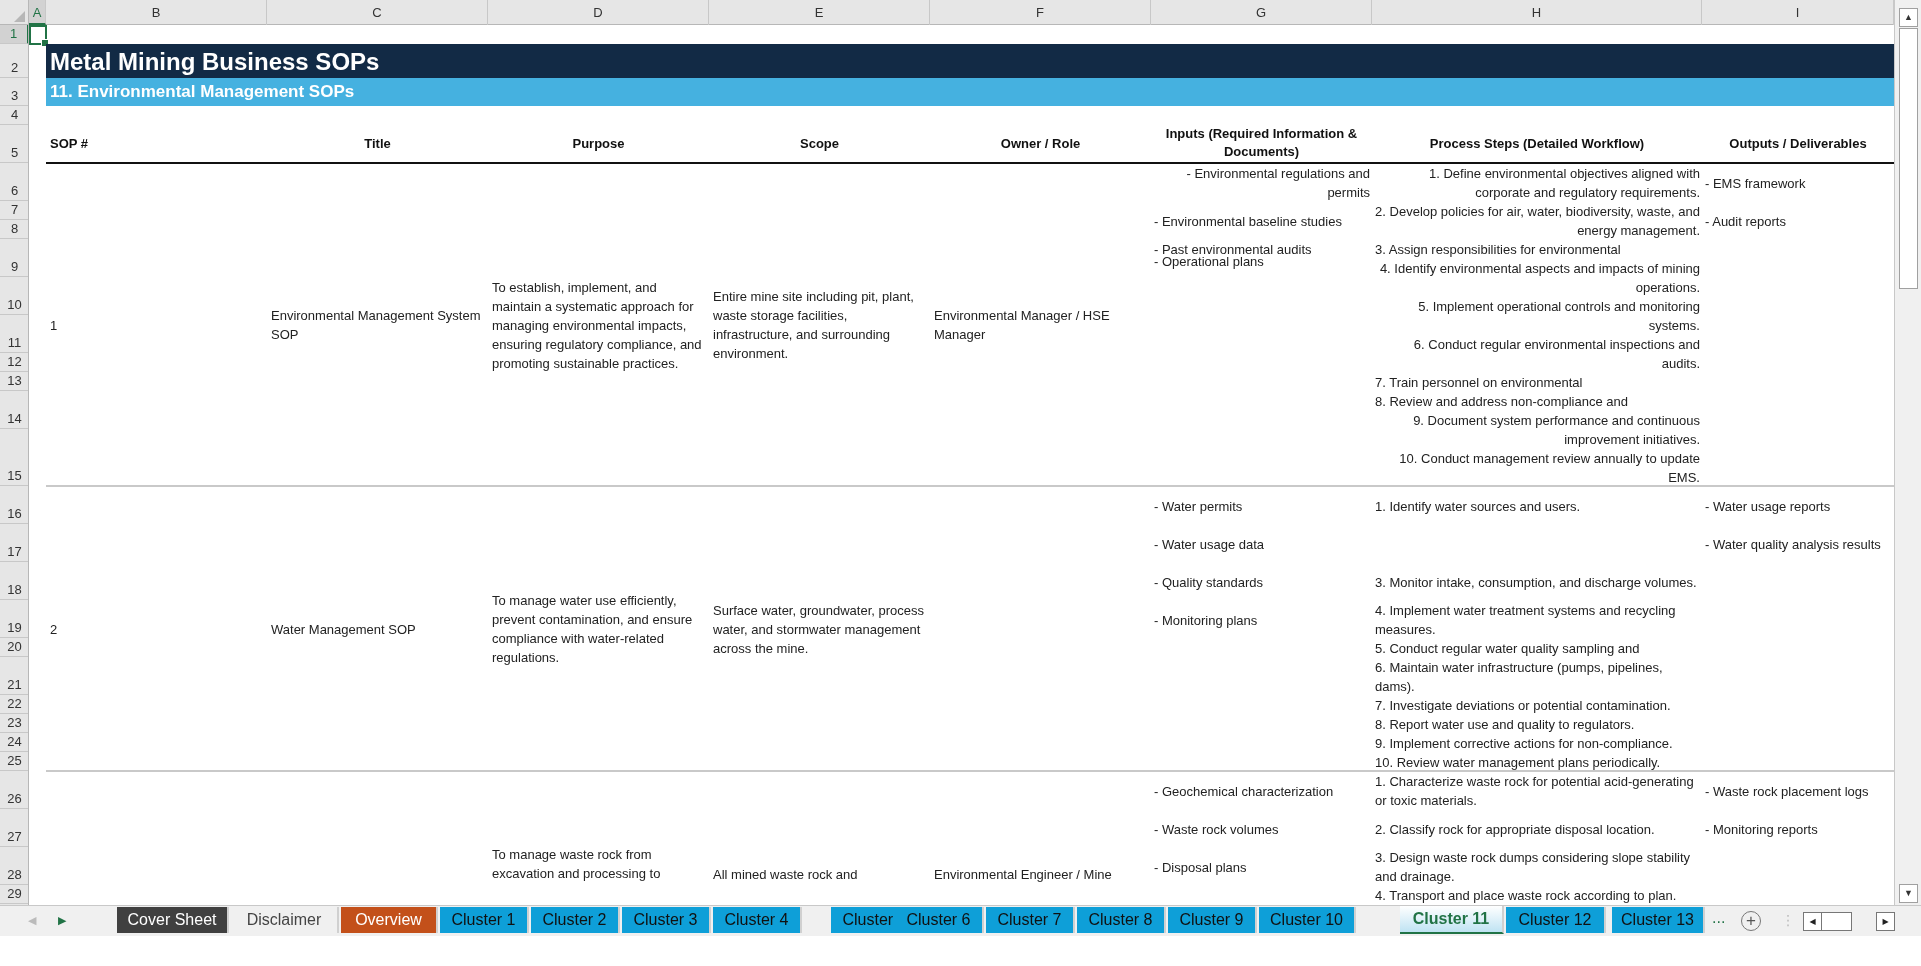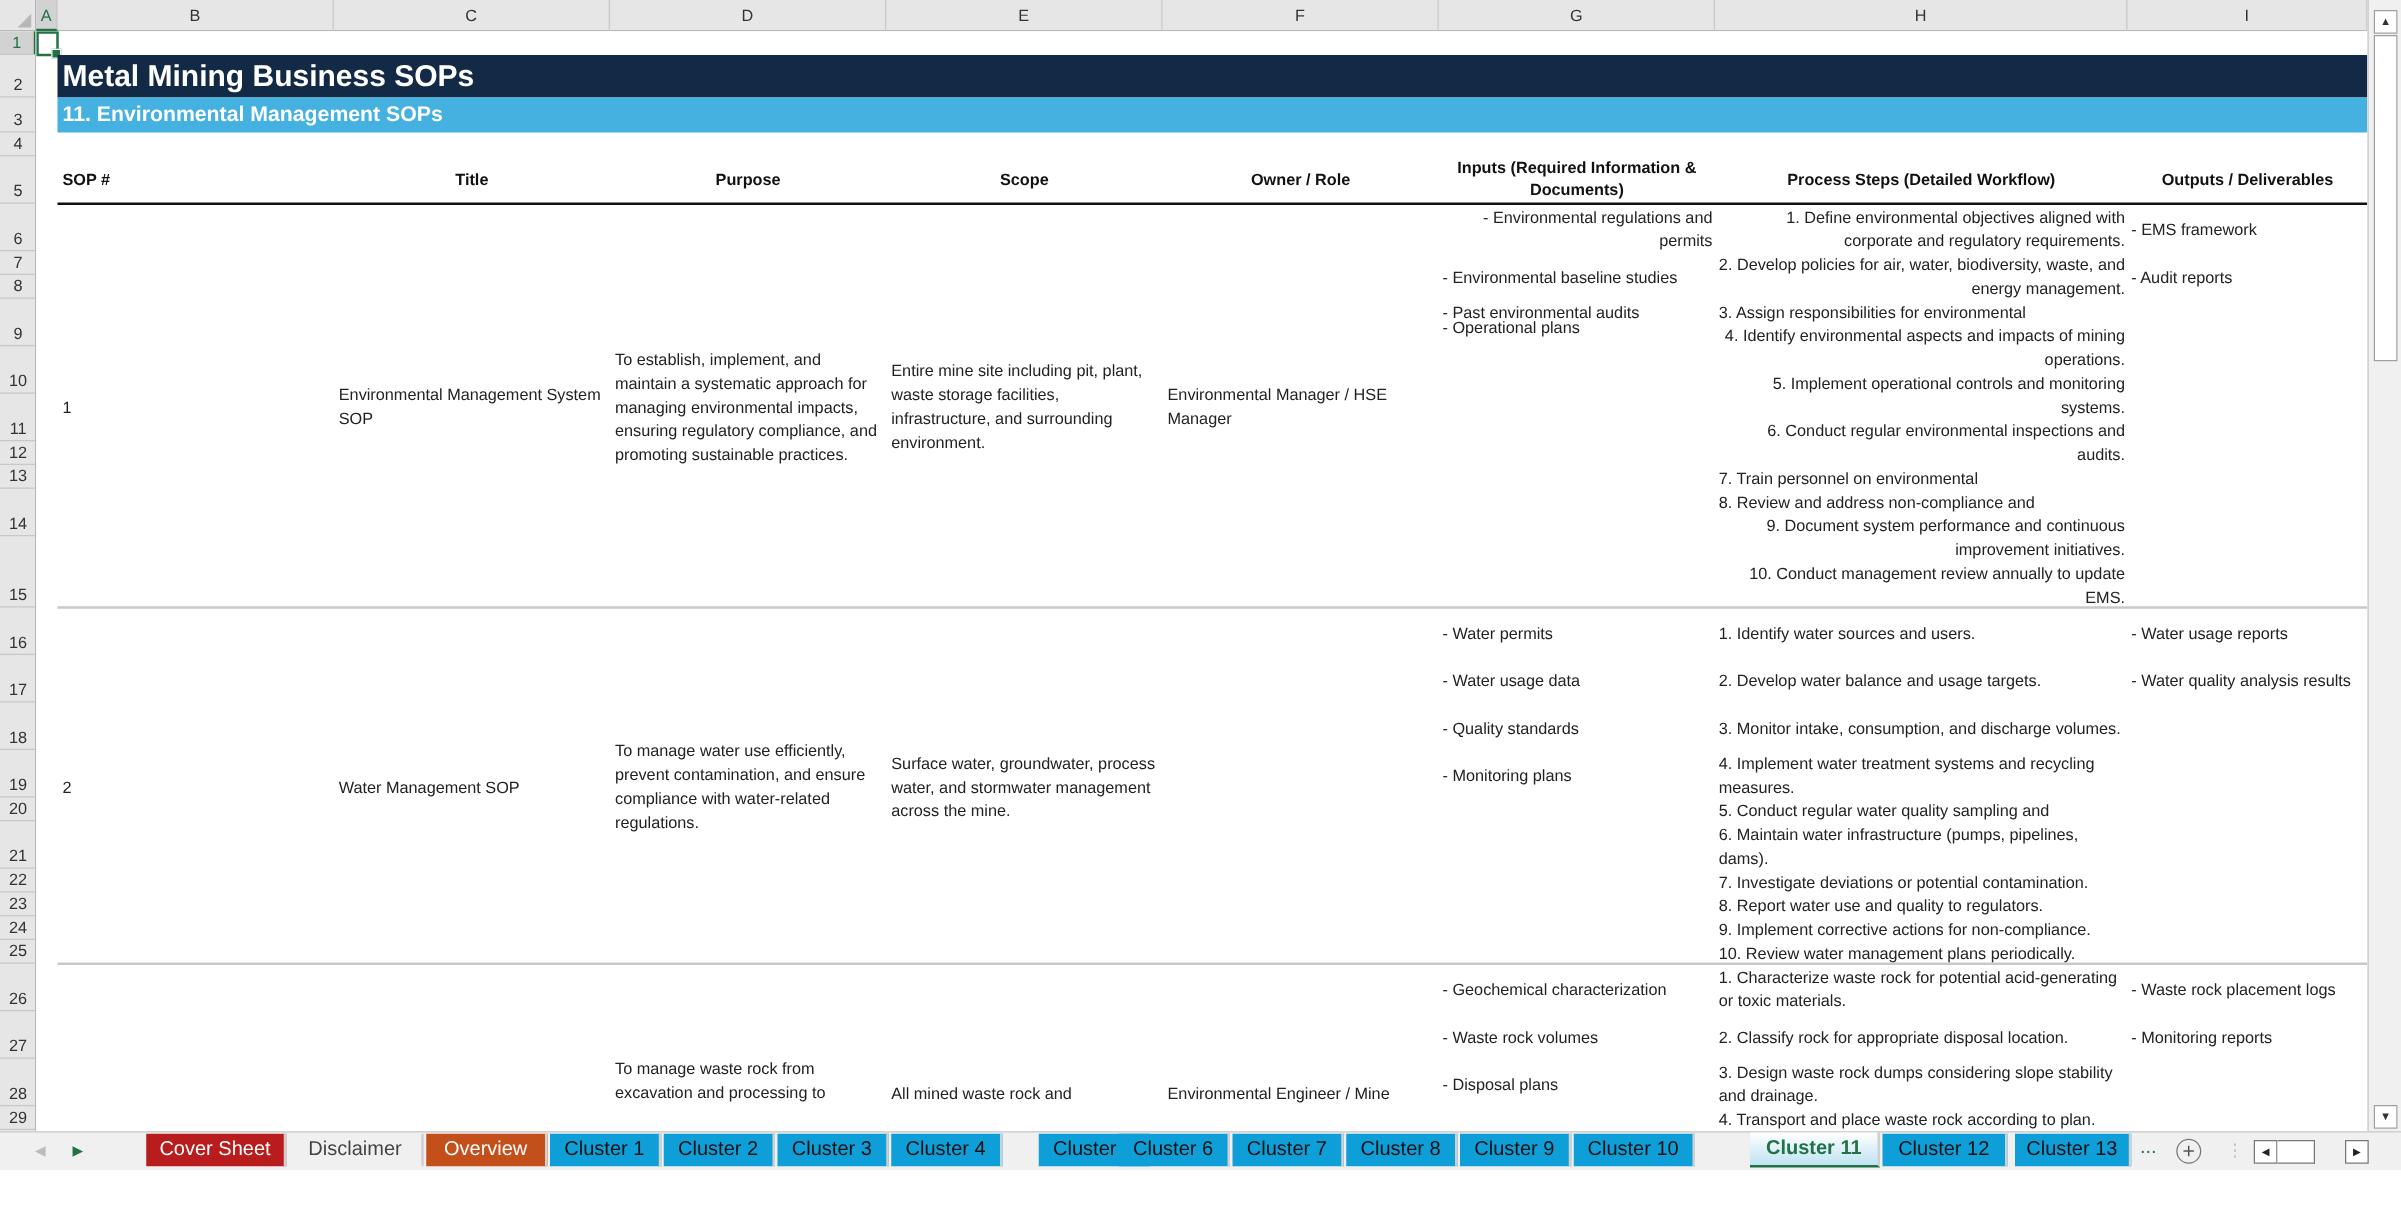--- a/index.html
+++ b/index.html
@@ -37,21 +37,21 @@
   
   .vscroll { position: absolute; left: 1894px; top: 0; width: 27px; height: 905px; background: #f0f0f0; border-left: 1px solid #c8c8c8; }
   .vscroll .btn { position: absolute; left: 4px; width: 19px; height: 19px; background: #fff; border: 1px solid #a0a0a0; font-size: 9px; color: #333; text-align: center; line-height: 17px; }
   .vscroll .thumb { position: absolute; left: 4px; top: 28px; width: 19px; height: 261px; background: #fff; border: 1px solid #a0a0a0; }
 
   
   .tabbar { position: absolute; left: 0; top: 905px; width: 1921px; height: 31px; background: #f0f0f0; border-top: 1px solid #c8c8c8; }
   .nav-arrow { position: absolute; top: 8px; font-size: 11px; }
   .tab { position: absolute; top: 1px; height: 26px; font-size: 16px; line-height: 26px; text-align: center; border-right: 2px solid #d0d0d0; }
   .tab.blue { background: #0e9fd8; color: #111; }
-  .tab.navy { background: #b91c1c; color: #fff; }
+  .tab.navy { background: #404040; color: #fff; }
   .tab.orange { background: #c3501a; color: #fff; }
   .tab.plain { background: #f0f0f0; color: #444; }
   .tab.active { background: linear-gradient(#ffffff, #bfe3f3); color: #217346; font-weight: bold; border-bottom: 2px solid #217346; height: 28px; top: 0; }
   .tab-more { position: absolute; left: 1712px; top: 3px; font-size: 16px; color: #217346; }
   .tab-add { position: absolute; left: 1741px; top: 5px; width: 20px; height: 20px; border: 1px solid #777; border-radius: 50%; text-align: center; line-height: 17px; font-size: 17px; color: #555; }
   .tab-sep { position: absolute; left: 1781px; top: 6px; font-size: 14px; color: #bbb; }
   .hscroll { position: absolute; left: 1803px; top: 6px; width: 92px; height: 20px; background: #f0f0f0; }
   .hscroll .b { position: absolute; top: 0; width: 19px; height: 19px; background: #fff; border: 1px solid #777; font-size: 8px; text-align: center; line-height: 17px; color: #222; }
   .hscroll .th2 { position: absolute; left: 19px; top: 0; width: 30px; height: 19px; background: #fff; border: 1px solid #777; border-left: none; }
 
@@ -192,21 +192,20 @@
         <span class="txt">Surface water, groundwater, process water, and stormwater management across the mine.</span>
       </div>
     <div class="list" style="left:1122px;top:462px;width:221px;height:228px;">
       <div class="li" style="top:0;height:38px;">- Water permits</div>
       <div class="li" style="top:38px;height:38px;">- Water usage data</div>
       <div class="li" style="top:76px;height:38px;">- Quality standards</div>
       <div class="li" style="top:114px;height:38px;">- Monitoring plans</div>
     </div>
     <div class="list" style="left:1343px;top:462px;width:330px;height:284px;">
       <div class="li" style="top:0;height:38px;">1. Identify water sources and users.</div>
-      <div class="li" style="top:38px;height:38px;">2. Develop water balance and usage targets.</div>
       <div class="li" style="top:76px;height:38px;">3. Monitor intake, consumption, and discharge volumes.</div>
       <div class="li" style="top:114px;height:38px;">4. Implement water treatment systems and recycling measures.</div>
       <div class="li" style="top:152px;height:19px;">5. Conduct regular water quality sampling and</div>
       <div class="li" style="top:171px;height:38px;">6. Maintain water infrastructure (pumps, pipelines, dams).</div>
       <div class="li" style="top:209px;height:19px;">7. Investigate deviations or potential contamination.</div>
       <div class="li" style="top:228px;height:19px;">8. Report water use and quality to regulators.</div>
       <div class="li" style="top:247px;height:19px;">9. Implement corrective actions for non-compliance.</div>
       <div class="li" style="top:266px;height:19px;">10. Review water management plans periodically.</div>
     </div>
     <div class="list" style="left:1673px;top:462px;width:192px;height:284px;">

